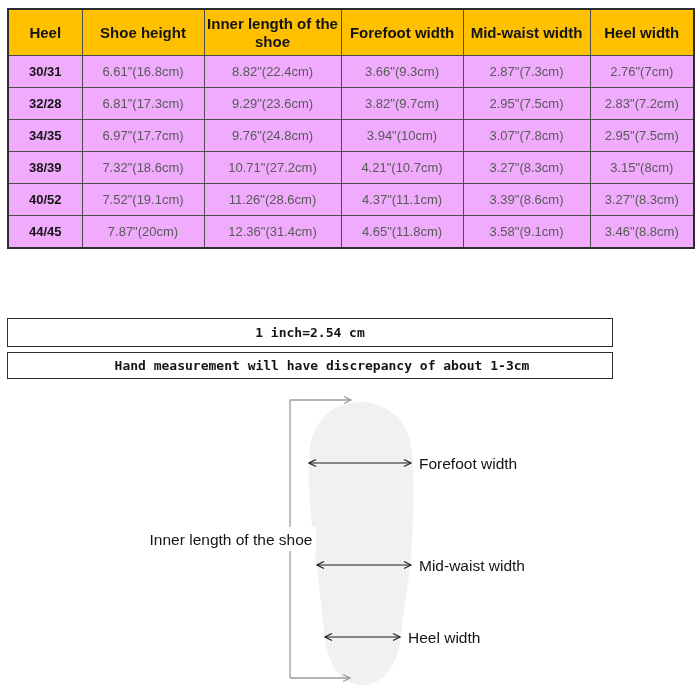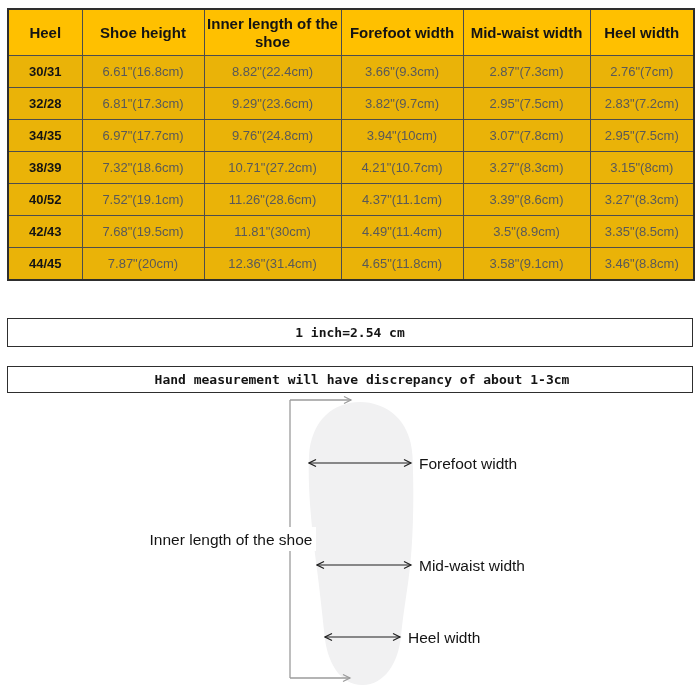--- a/index.html
+++ b/index.html
@@ -30,41 +30,41 @@
     color: #141414;
     font-size: 15px;
     font-weight: bold;
     height: 45px;
     line-height: 1.2;
   }
   .size-table td {
     font-size: 13px;
     color: #595959;
     height: 31px;
-    background: #eab308;
+    background: #f0abfc;
   }
   .size-table td.size-col {
     font-weight: bold;
     color: #141414;
   }
   
   .note {
     position: absolute; left: 7px;
-    width: 686px;
+    width: 606px;
     box-sizing: border-box;
     border: 1px solid #2e2e2e;
     display: flex; align-items: center; justify-content: center;
     font-family: "DejaVu Sans Mono", monospace;
     font-weight: bold;
     font-size: 13px;
     color: #141414;
     background: #ffffff;
   }
   .note-1 { top: 318px; height: 29px; }
-  .note-2 { top: 366px; height: 27px; padding-left: 24px; }
+  .note-2 { top: 352px; height: 27px; padding-left: 24px; }
   
   .diagram {
     position: absolute; left: 0; top: 390px;
     width: 700px; height: 310px;
   }
   .diagram svg { display: block; }
   .diagram text {
     font-family: "Liberation Sans", sans-serif;
     font-size: 15.5px;
     fill: #141414;
@@ -127,28 +127,20 @@
       </tr>
       <tr>
         <td class="size-col">40/52</td>
         <td>7.52"(19.1cm)</td>
         <td>11.26"(28.6cm)</td>
         <td>4.37"(11.1cm)</td>
         <td>3.39"(8.6cm)</td>
         <td>3.27"(8.3cm)</td>
       </tr>
       <tr>
-        <td class="size-col">42/43</td>
-        <td>7.68"(19.5cm)</td>
-        <td>11.81"(30cm)</td>
-        <td>4.49"(11.4cm)</td>
-        <td>3.5"(8.9cm)</td>
-        <td>3.35"(8.5cm)</td>
-      </tr>
-      <tr>
         <td class="size-col">44/45</td>
         <td>7.87"(20cm)</td>
         <td>12.36"(31.4cm)</td>
         <td>4.65"(11.8cm)</td>
         <td>3.58"(9.1cm)</td>
         <td>3.46"(8.8cm)</td>
       </tr>
     </tbody>
 </table>
 

